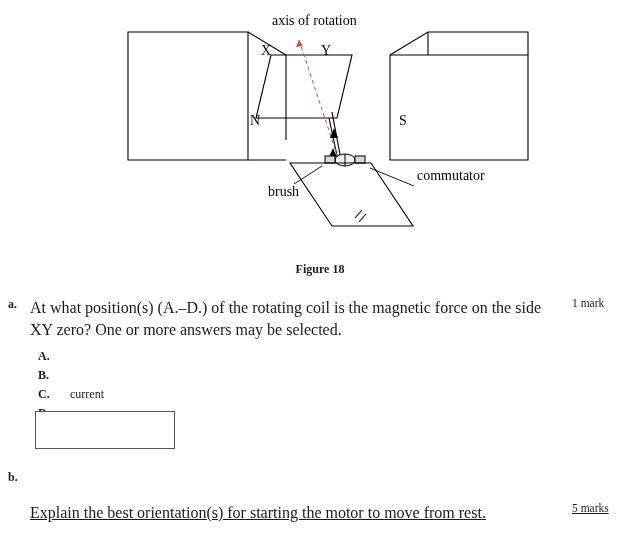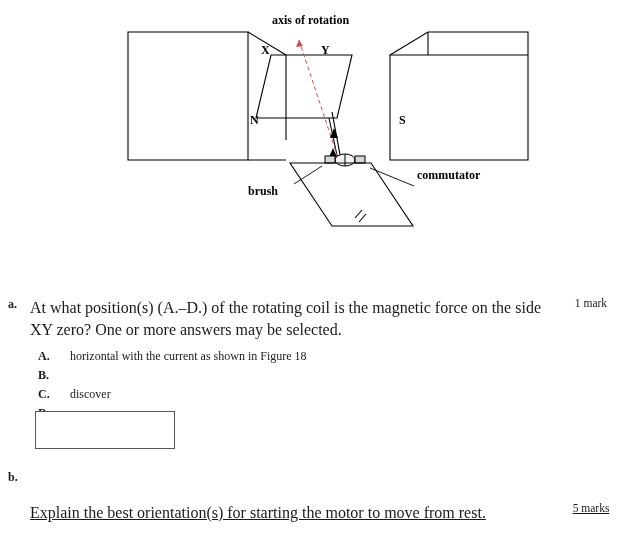--- a/index.html
+++ b/index.html
@@ -28,31 +28,30 @@
     height: 250px;
   }
   .figure-svg {
     position: absolute;
     top: 0;
     left: 0;
   }
   .fig-label {
     position: absolute;
     font-family: "Liberation Serif", serif;
-    font-size: 12px;
+    font-size: 14px;
     color: #000;
     white-space: nowrap;
-    font-weight: bold;
   }
   .lbl-axis  { left: 272px; top: 13px; }
   .lbl-x     { left: 261px; top: 43px; }
   .lbl-y     { left: 321px; top: 43px; }
   .lbl-n     { left: 250px; top: 113px; }
   .lbl-s     { left: 399px; top: 113px; }
-  .lbl-brush { left: 248px; top: 184px; }
+  .lbl-brush { left: 268px; top: 184px; }
   .lbl-comm  { left: 417px; top: 168px; }
 
   .figure-caption {
     position: absolute;
     top: 262px;
     left: 0;
     width: 640px;
     text-align: center;
     font-size: 12px;
     font-weight: bold;
@@ -82,22 +81,22 @@
     font-family: "Liberation Serif", serif;
   }
   .q-text {
     flex: 1 1 auto;
     font-size: 16px;
     line-height: 1.35;
     padding-right: 8px;
   }
   .q-marks {
     flex: 0 0 58px;
-    text-align: center;
-    padding-right: 20px;
+    text-align: left;
+    padding-right: 10px;
     font-size: 11.5px;
     font-family: "Liberation Serif", serif;
   }
   .q-marks.top-align { align-self: flex-start; }
 
   .opt-list {
     margin-top: 9px;
   }
   .opt-row {
     display: flex;
@@ -200,39 +199,39 @@
 
     <span class="fig-label lbl-axis">axis of rotation</span>
     <span class="fig-label lbl-x">X</span>
     <span class="fig-label lbl-y">Y</span>
     <span class="fig-label lbl-n">N</span>
     <span class="fig-label lbl-s">S</span>
     <span class="fig-label lbl-brush">brush</span>
     <span class="fig-label lbl-comm">commutator</span>
   </div>
 
+  <div class="figure-caption">Figure 18</div>
 
   <div class="q-block q-a">
     <div class="q-row">
       <div class="q-letter">a.</div>
       <div class="q-text">At what position(s) (A.–D.) of the rotating coil is the magnetic force on the side XY zero? One or more answers may be selected.</div>
       <div class="q-marks top-align">1 mark</div>
     </div>
 
     <div class="opt-list">
       <div class="opt-row">
         <div class="opt-key">A.</div>
-        <div class="opt-text">horizontal with the current as shown in Figure 18</div>
       </div>
       <div class="opt-row">
         <div class="opt-key">B.</div>
       </div>
       <div class="opt-row">
         <div class="opt-key">C.</div>
-        <div class="opt-text">discover</div>
+        <div class="opt-text">current</div>
       </div>
       <div class="opt-row">
         <div class="opt-key">D.</div>
       </div>
     </div>
   </div>
 
   <div class="answer-box"></div>
 
   <div class="q-block q-b">

